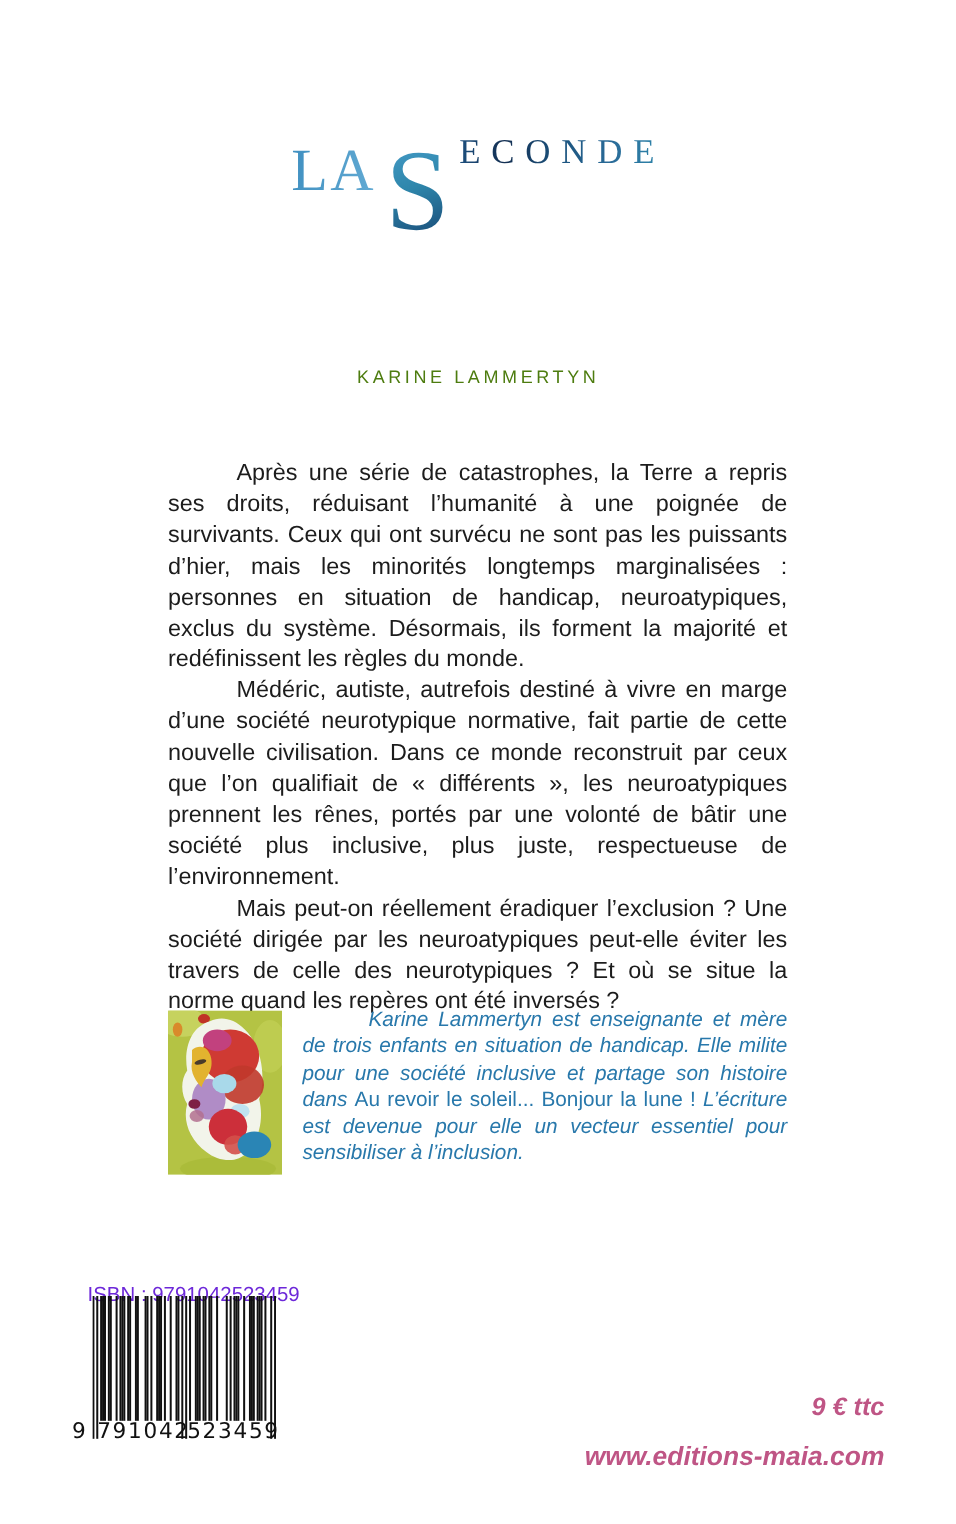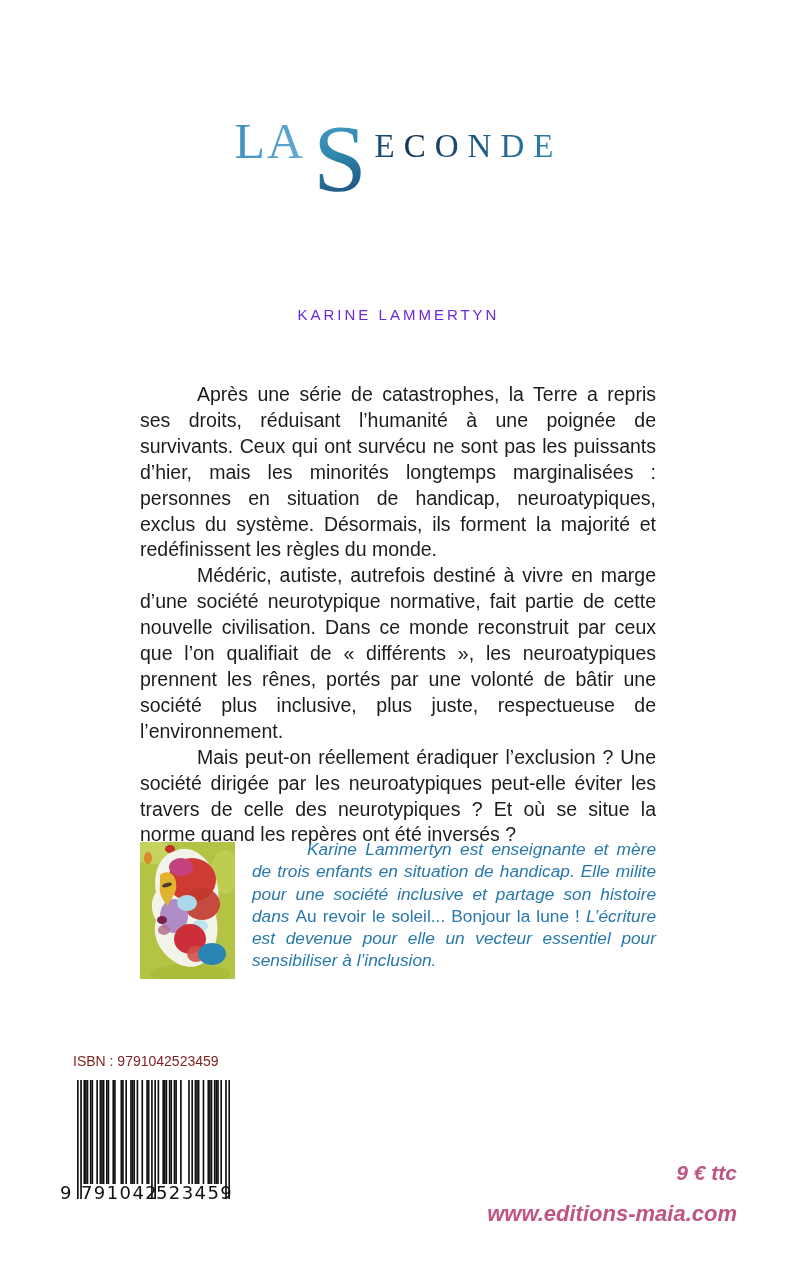--- a/index.html
+++ b/index.html
@@ -11,46 +11,46 @@
 
   
   .title-block{position:absolute;top:110px;left:0;right:0;text-align:center;
     font-family:"Liberation Serif","DejaVu Serif",serif;}
   .title-line1{display:flex;justify-content:center;align-items:flex-start;gap:8px;height:92px;}
   .grad-text{-webkit-background-clip:text;background-clip:text;color:transparent;}
   .t-la{font-size:50px;line-height:1;margin-top:6px;letter-spacing:2px;
     background-image:linear-gradient(100deg,#3f8fc0,#63abd4);}
   .t-s{font-size:96px;line-height:.78;margin-top:12px;
     background-image:linear-gradient(160deg,#3f96c0 10%,#2e86ab 45%,#1d5580 90%);}
-  .t-econde{font-size:33px;line-height:1;margin-top:20px;letter-spacing:9px;
+  .t-econde{font-size:29px;line-height:1;margin-top:3px;letter-spacing:9px;
     background-image:linear-gradient(90deg,#1d4f7d 0%,#132f52 22%,#1d5580 50%,#2a6c99 75%,#2e86ab 100%);}
   .title-line2{margin-top:-8px;}
   .t-norme{display:inline-block;font-size:122px;line-height:90px;letter-spacing:2px;
     transform:scaleX(.74);transform-origin:center top;
     background-image:linear-gradient(90deg,#132f52 0%,#1f5c88 32%,#2e86ab 62%,#4593bf 82%,#74b4d8 100%);}
 
   
   .author-name{position:absolute;top:306px;left:0;right:0;text-align:center;
-    color:#6d28d9;font-size:15px;letter-spacing:3px;font-weight:400;}
+    color:#4d7c0f;font-size:15px;letter-spacing:3px;font-weight:400;}
 
   
   .synopsis{position:absolute;top:382px;left:140px;width:516px;
     font-size:19.5px;line-height:25.9px;text-align:justify;color:#1c1c1c;}
   .synopsis p{margin:0;text-indent:57px;}
 
   
   .bio-section{position:absolute;top:838px;left:140px;width:516px;}
   .portrait{float:left;width:95px;height:137px;margin:4px 17px 0 0;}
   .bio-text{margin:0;font-size:17.3px;line-height:22.3px;text-align:justify;
     text-indent:55px;color:#2878ab;font-style:italic;}
   .seg-roman{font-style:normal;}
 
   
   .isbn-section{position:absolute;left:60px;top:1053px;width:180px;height:160px;}
-  .isbn-label{position:absolute;left:13px;top:0;font-size:14px;color:#7f1d1d;white-space:nowrap;}
+  .isbn-label{position:absolute;left:13px;top:16px;font-size:17px;color:#6d28d9;white-space:nowrap;}
   .barcode-svg{position:absolute;left:17px;top:27px;}
   .barcode-digits{position:absolute;top:129px;left:0;width:180px;height:24px;
     font-family:"DejaVu Sans",sans-serif;font-size:18px;color:#111;}
   .bd-left{position:absolute;left:0;top:0;}
   .bd-g1{position:absolute;left:21px;top:0;letter-spacing:1.4px;}
   .bd-g2{position:absolute;left:96px;top:0;letter-spacing:1.4px;}
 
   
   .footer-block{position:absolute;right:60px;top:1161px;text-align:right;
     color:#bf5585;font-style:italic;font-weight:bold;}

